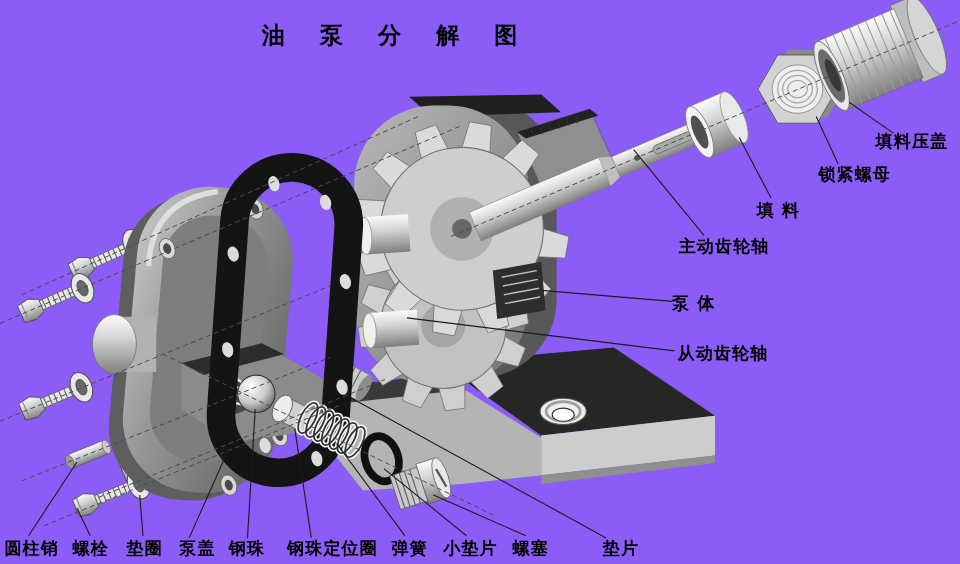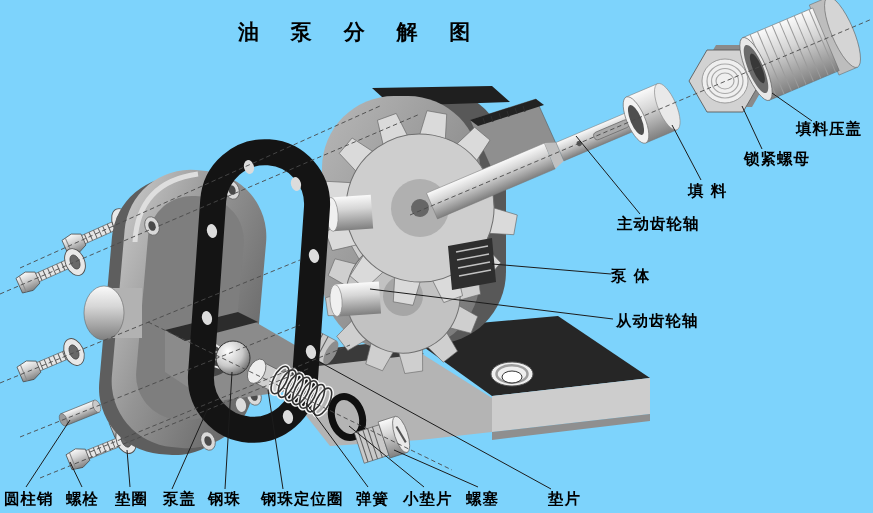--- a/index.html
+++ b/index.html
@@ -1,16 +1,16 @@
 <!DOCTYPE html>
 <html><head>
 <meta charset="utf-8">
 <style>
   html,body{margin:0;padding:0;background:#fff;}
-  .stage{position:relative;width:873px;height:513px;background:#7dd3fc;overflow:hidden;
+  .stage{position:relative;width:873px;height:513px;background:#8b5cf6;overflow:hidden;
          font-family:"Liberation Sans","DejaVu Sans",sans-serif;}
   svg{display:block;}
   text{fill:#000;font-weight:bold;font-family:"Liberation Sans","DejaVu Sans",sans-serif;}
   .lbl{font-size:15.5px;letter-spacing:1px;}
   .lbl-wide{font-size:15.5px;letter-spacing:1.5px;}
   .title{font-size:21px;letter-spacing:13px;}
   .leader{stroke:#1c1c1c;stroke-width:1;fill:none;}
   .axis{stroke:#4a4a4a;stroke-width:0.9;fill:none;stroke-dasharray:4.5 3;}
   .thread{stroke:#5e5e5e;stroke-width:1;}
 </style>

